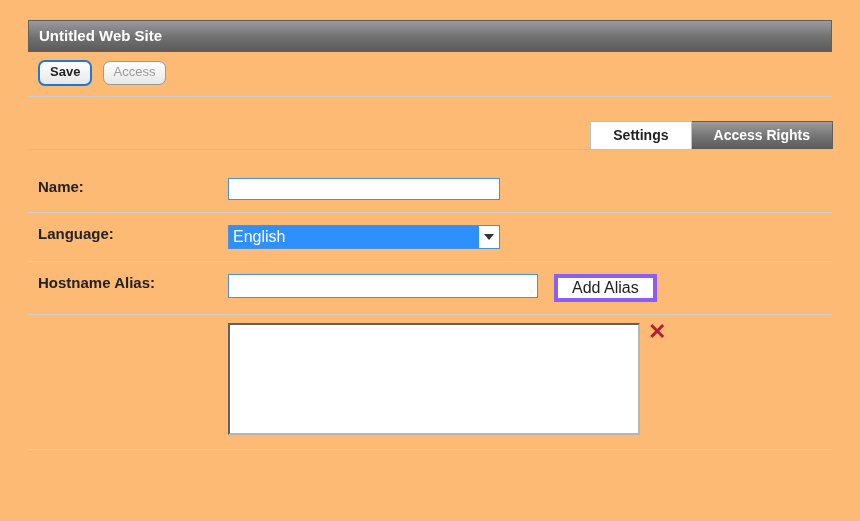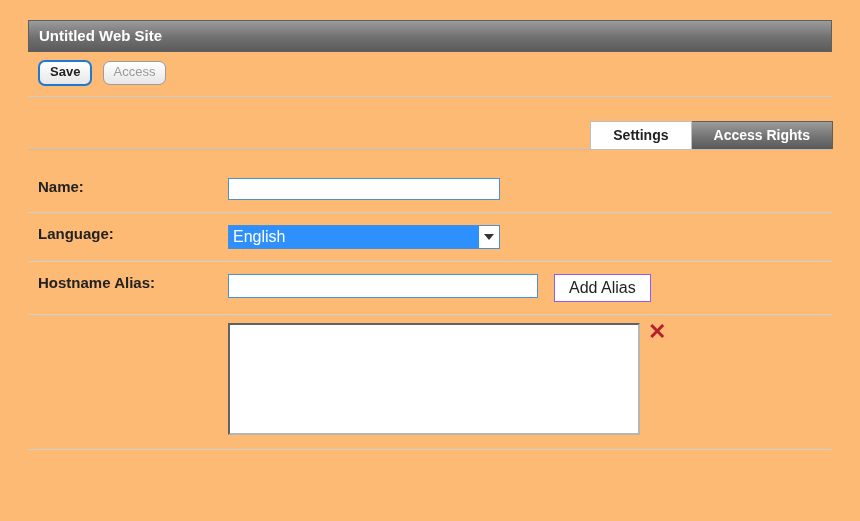--- a/index.html
+++ b/index.html
@@ -54,21 +54,21 @@
     flex:1;background:#2e90ff;color:#fff;padding-left:4px;line-height:22px;font-size:16px;
   }
   .dropdown .arrow{
     width:20px;background:#fff;display:flex;align-items:center;justify-content:center;
   }
   .dropdown .arrow svg{width:10px;height:6px;}
 
   
   .hostname-input{flex:0 0 310px;width:310px;height:24px;border:1px solid #4b8fd6;padding:0 4px;box-sizing:border-box;font-size:14px;}
   .add-alias{
-    margin-left:16px;height:28px;padding:0 14px;border:1px solid #8b5cf6;background:#fff;color:#222;
+    margin-left:16px;height:28px;padding:0 14px;border:4px solid #8b5cf6;background:#fff;color:#222;
     font-size:16px;cursor:pointer;
   }
 
   
   .alias-row{padding:8px 0 14px 10px;border-bottom:1px solid #cfcfcf;display:flex;align-items:flex-start;}
   .alias-row .spacer{width:190px;}
   .alias-box{
     width:412px;height:112px;border:2px inset #b5b5b5;background:#fff;box-sizing:border-box;resize:none;font-size:14px;padding:2px;
   }
   .del-x{margin-left:8px;color:#b61f2e;font-size:22px;font-weight:bold;cursor:pointer;line-height:18px;}

